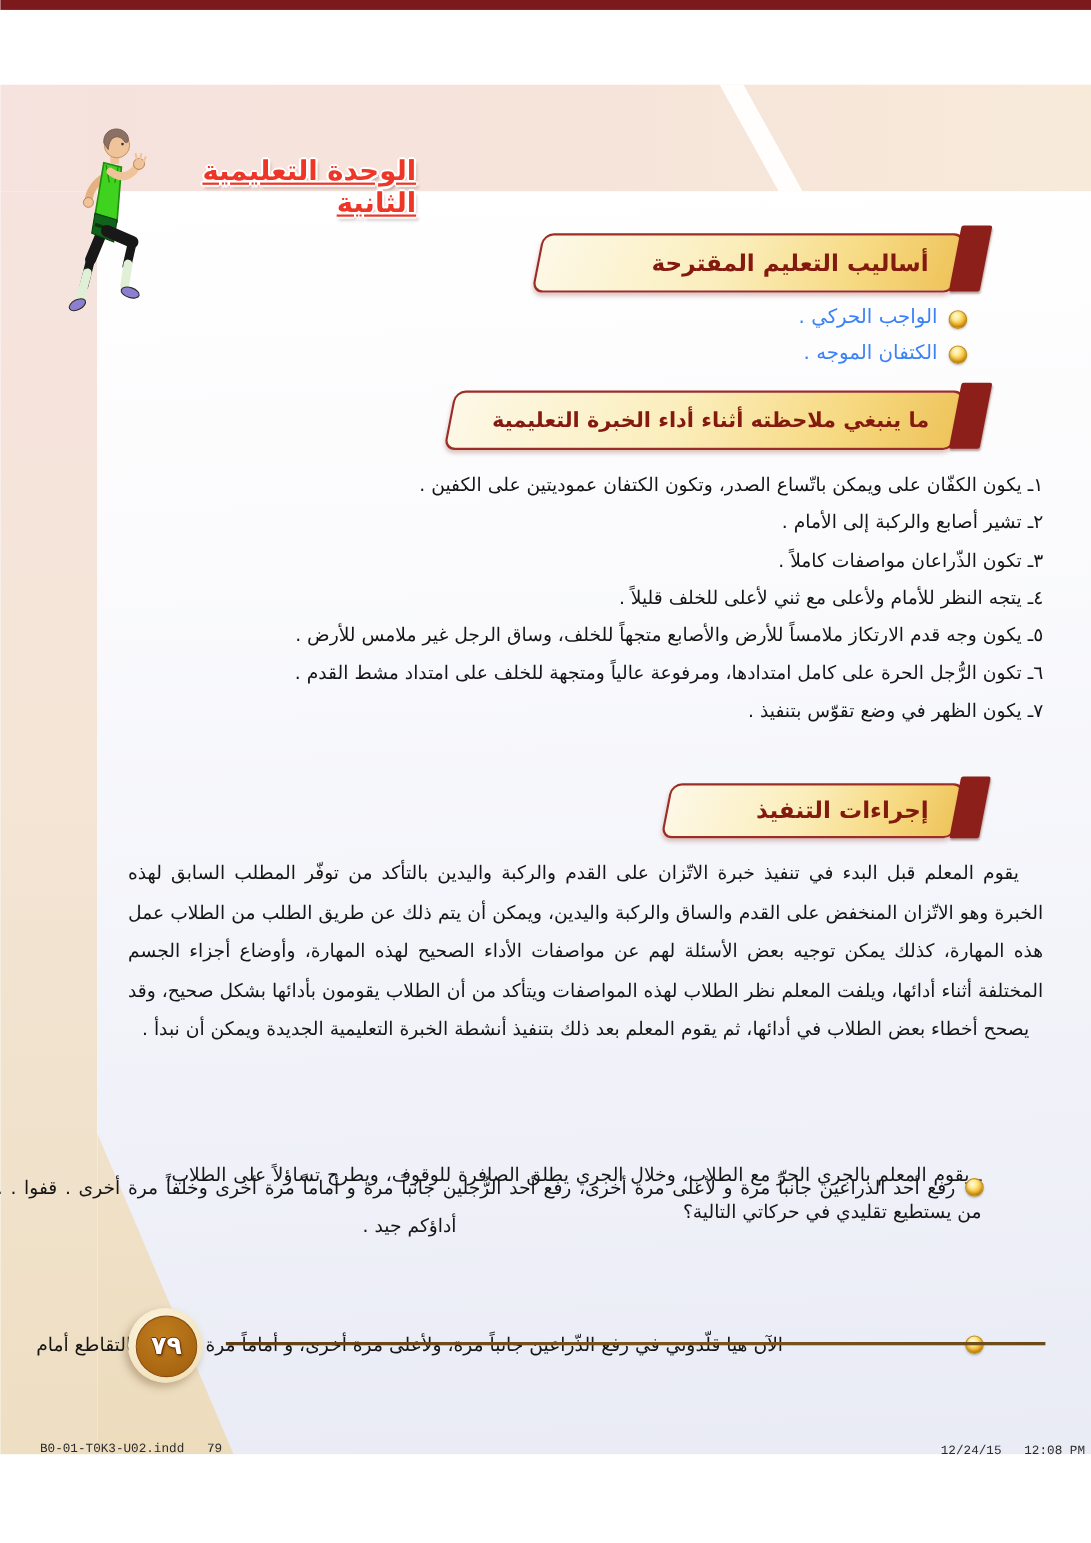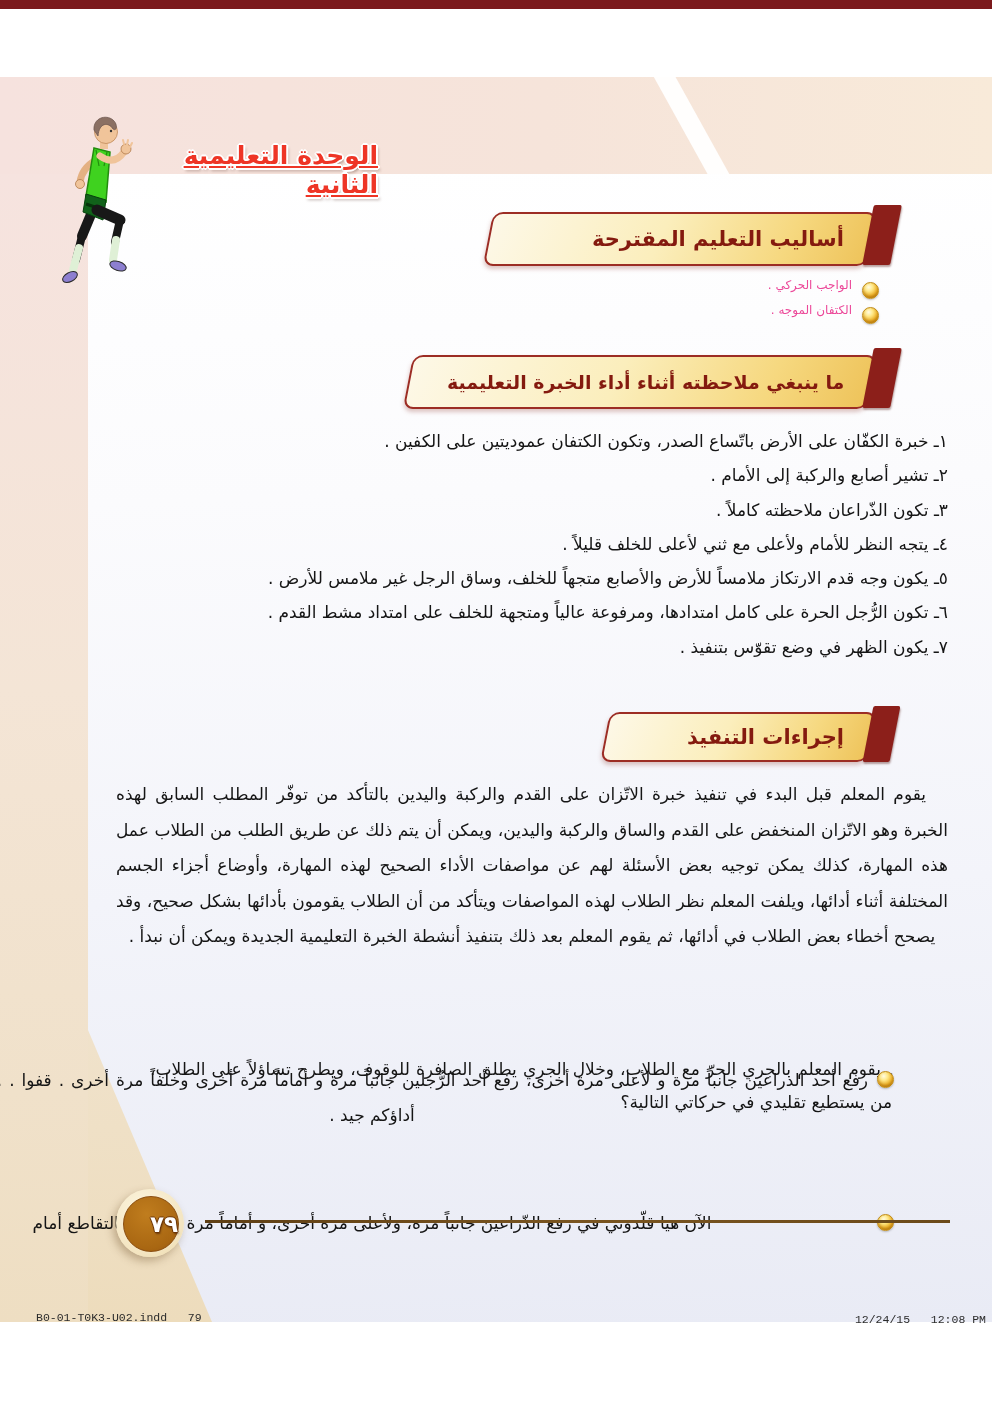--- a/index.html
+++ b/index.html
@@ -58,21 +58,21 @@
   #banner3-box .banner-text{font-size:21px;}
 
   
   .sphere{width:15px;height:15px;border-radius:50%;
     background:radial-gradient(circle at 38% 28%,#fffbe2 0%,#ffe98a 28%,#f0b429 62%,#b97908 100%);
     border:1px solid #c08a14;
     box-shadow:inset 0 -2px 3px rgba(140,80,0,.45),0 1px 2px rgba(0,0,0,.25);}
 
   
   .body-text{color:#151515;font-size:17px;line-height:35.5px;text-align:justify;direction:rtl;}
-  .method-item{color:#ec4899;font-size:12px;}
+  .method-item{color:#3b82f6;font-size:18px;}
   .method-row{display:flex;align-items:center;gap:10px;flex-direction:row;}
   #methods-list{right:140px;top:278px;width:300px;}
   #methods-list .method-row{margin-bottom:11px;justify-content:flex-start;position:relative;}
   #methods-list .sphere{position:absolute;right:-27px;top:4px;}
 
   #observe-list{right:44px;left:100px;top:424px;}
   .observe-item{color:#151515;font-size:17px;line-height:34.3px;text-align:right;white-space:nowrap;}
 
   #main-paragraph{right:44px;left:116px;top:777px;text-indent:22px;text-align-last:center;}
   #dash-paragraph{right:100px;left:150px;top:1053px;line-height:33px;text-align-last:right;}
@@ -81,21 +81,21 @@
   #proc-bullet-0{right:124px;left:104px;top:1063px;line-height:35px;text-align-last:center;}
   #proc-bullet-1{right:124px;left:104px;top:1136px;line-height:35px;text-align-last:center;}
   .proc-bullet .sphere{position:absolute;right:-26px;top:8px;}
 
   
   #page-badge-ring{left:116px;top:1189px;width:68px;height:68px;border-radius:50%;
     background:radial-gradient(circle at 40% 32%,#fdf6e0,#f3e4c0 70%,#ecd9a8 100%);
     box-shadow:-3px 4px 8px rgba(100,70,30,.35);}
   #page-badge{left:123px;top:1196px;width:54px;height:54px;border-radius:50%;
     background:radial-gradient(circle at 42% 32%,#c07d1e,#a96712 70%,#97560d 100%);
-    border:1px solid #8a4d10;display:flex;align-items:center;justify-content:flex-start;}
+    border:1px solid #8a4d10;display:flex;align-items:center;justify-content:center;}
   #page-number{color:#ffffff;font-size:23px;font-weight:bold;
     text-shadow:0 1px 0 #6e3706,1px 0 0 #6e3706,0 -1px 0 #6e3706,-1px 0 0 #6e3706,1px 2px 2px rgba(60,20,5,.6);}
   #footer-rule{left:205px;top:1220px;width:745px;height:3px;
     background:linear-gradient(90deg,#5f3f14,#7a5520 50%,#6b4a1a);}
 
   .footer-text{font-family:Liberation Mono, monospace;font-size:11.5px;color:#2b2b2b;direction:ltr;}
   #footer-left{left:36px;top:1311px;}
   #footer-right{right:6px;top:1313px;}
 </style>
 </head>
@@ -157,23 +157,23 @@
     <span class="method-item">الكتفان الموجه .</span>
   </div>
 </div>
 
 <div class="abs banner-box" id="banner2-box">
   <span class="banner-text">ما ينبغي ملاحظته أثناء أداء الخبرة التعليمية</span>
 </div>
 <div class="abs banner-slash" id="banner2-slash"></div>
 
 <div class="abs" id="observe-list">
-  <div class="observe-item">١ـ خبرة الكفّان على الأرض باتّساع الصدر، وتكون الكتفان عموديتين على الكفين .</div>
+  <div class="observe-item">١ـ يكون الكفّان على ويمكن باتّساع الصدر، وتكون الكتفان عموديتين على الكفين .</div>
   <div class="observe-item">٢ـ تشير أصابع والركبة إلى الأمام .</div>
-  <div class="observe-item">٣ـ تكون الذّراعان ملاحظته كاملاً .</div>
+  <div class="observe-item">٣ـ تكون الذّراعان مواصفات كاملاً .</div>
   <div class="observe-item">٤ـ يتجه النظر للأمام ولأعلى مع ثني لأعلى للخلف قليلاً .</div>
   <div class="observe-item">٥ـ يكون وجه قدم الارتكاز ملامساً للأرض والأصابع متجهاً للخلف، وساق الرجل غير ملامس للأرض .</div>
   <div class="observe-item">٦ـ تكون الرُّجل الحرة على كامل امتدادها، ومرفوعة عالياً ومتجهة للخلف على امتداد مشط القدم .</div>
   <div class="observe-item">٧ـ يكون الظهر في وضع تقوّس بتنفيذ .</div>
 </div>
 
 <div class="abs banner-box" id="banner3-box">
   <span class="banner-text">إجراءات التنفيذ</span>
 </div>
 <div class="abs banner-slash" id="banner3-slash"></div>

